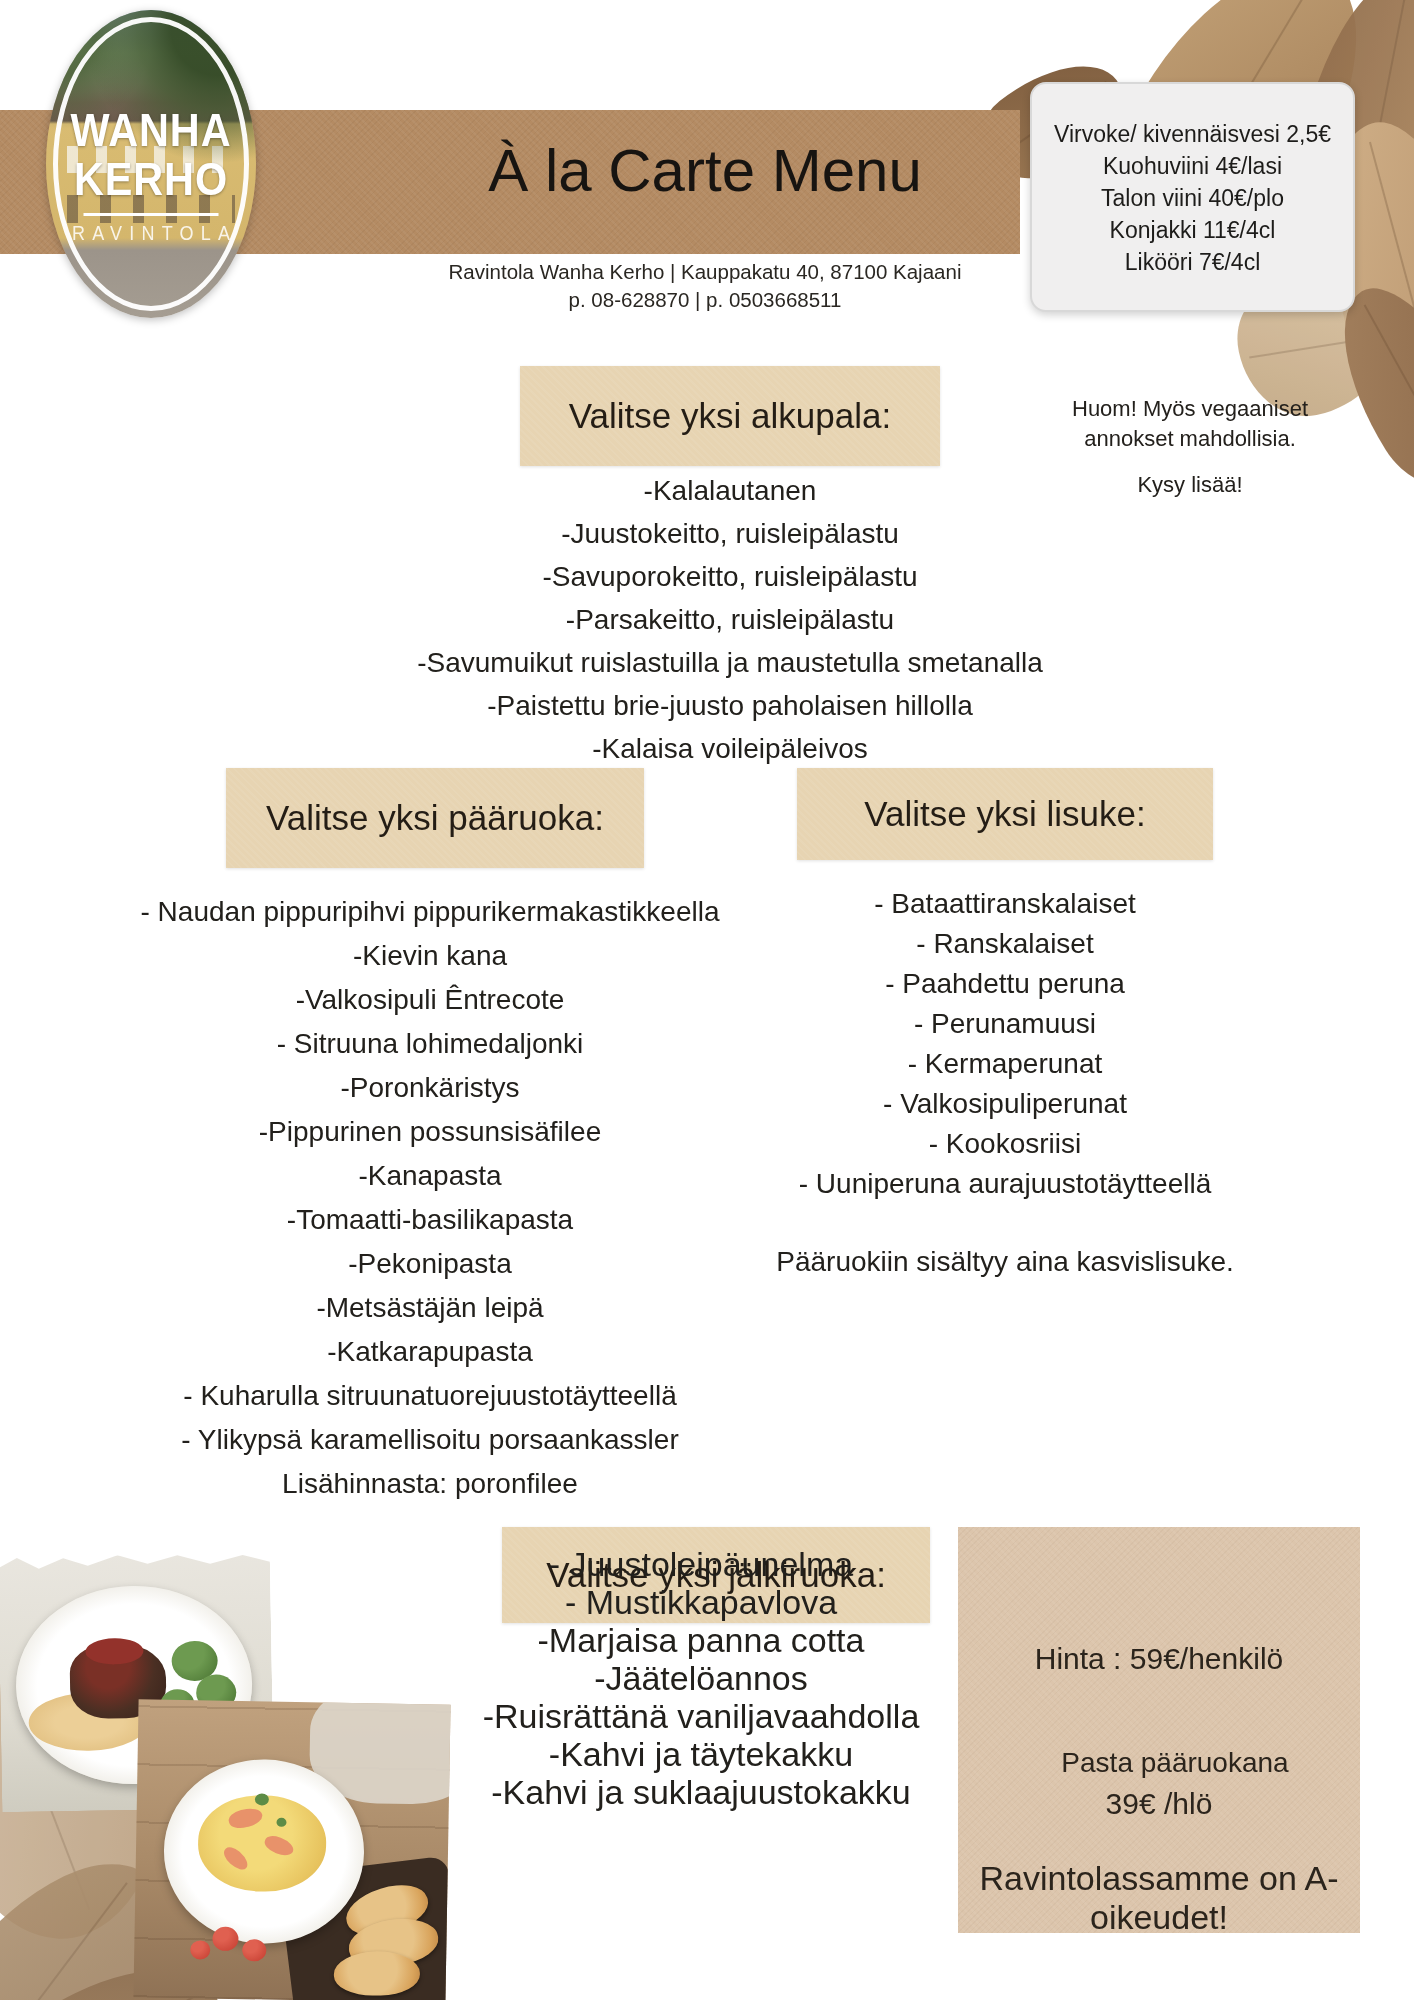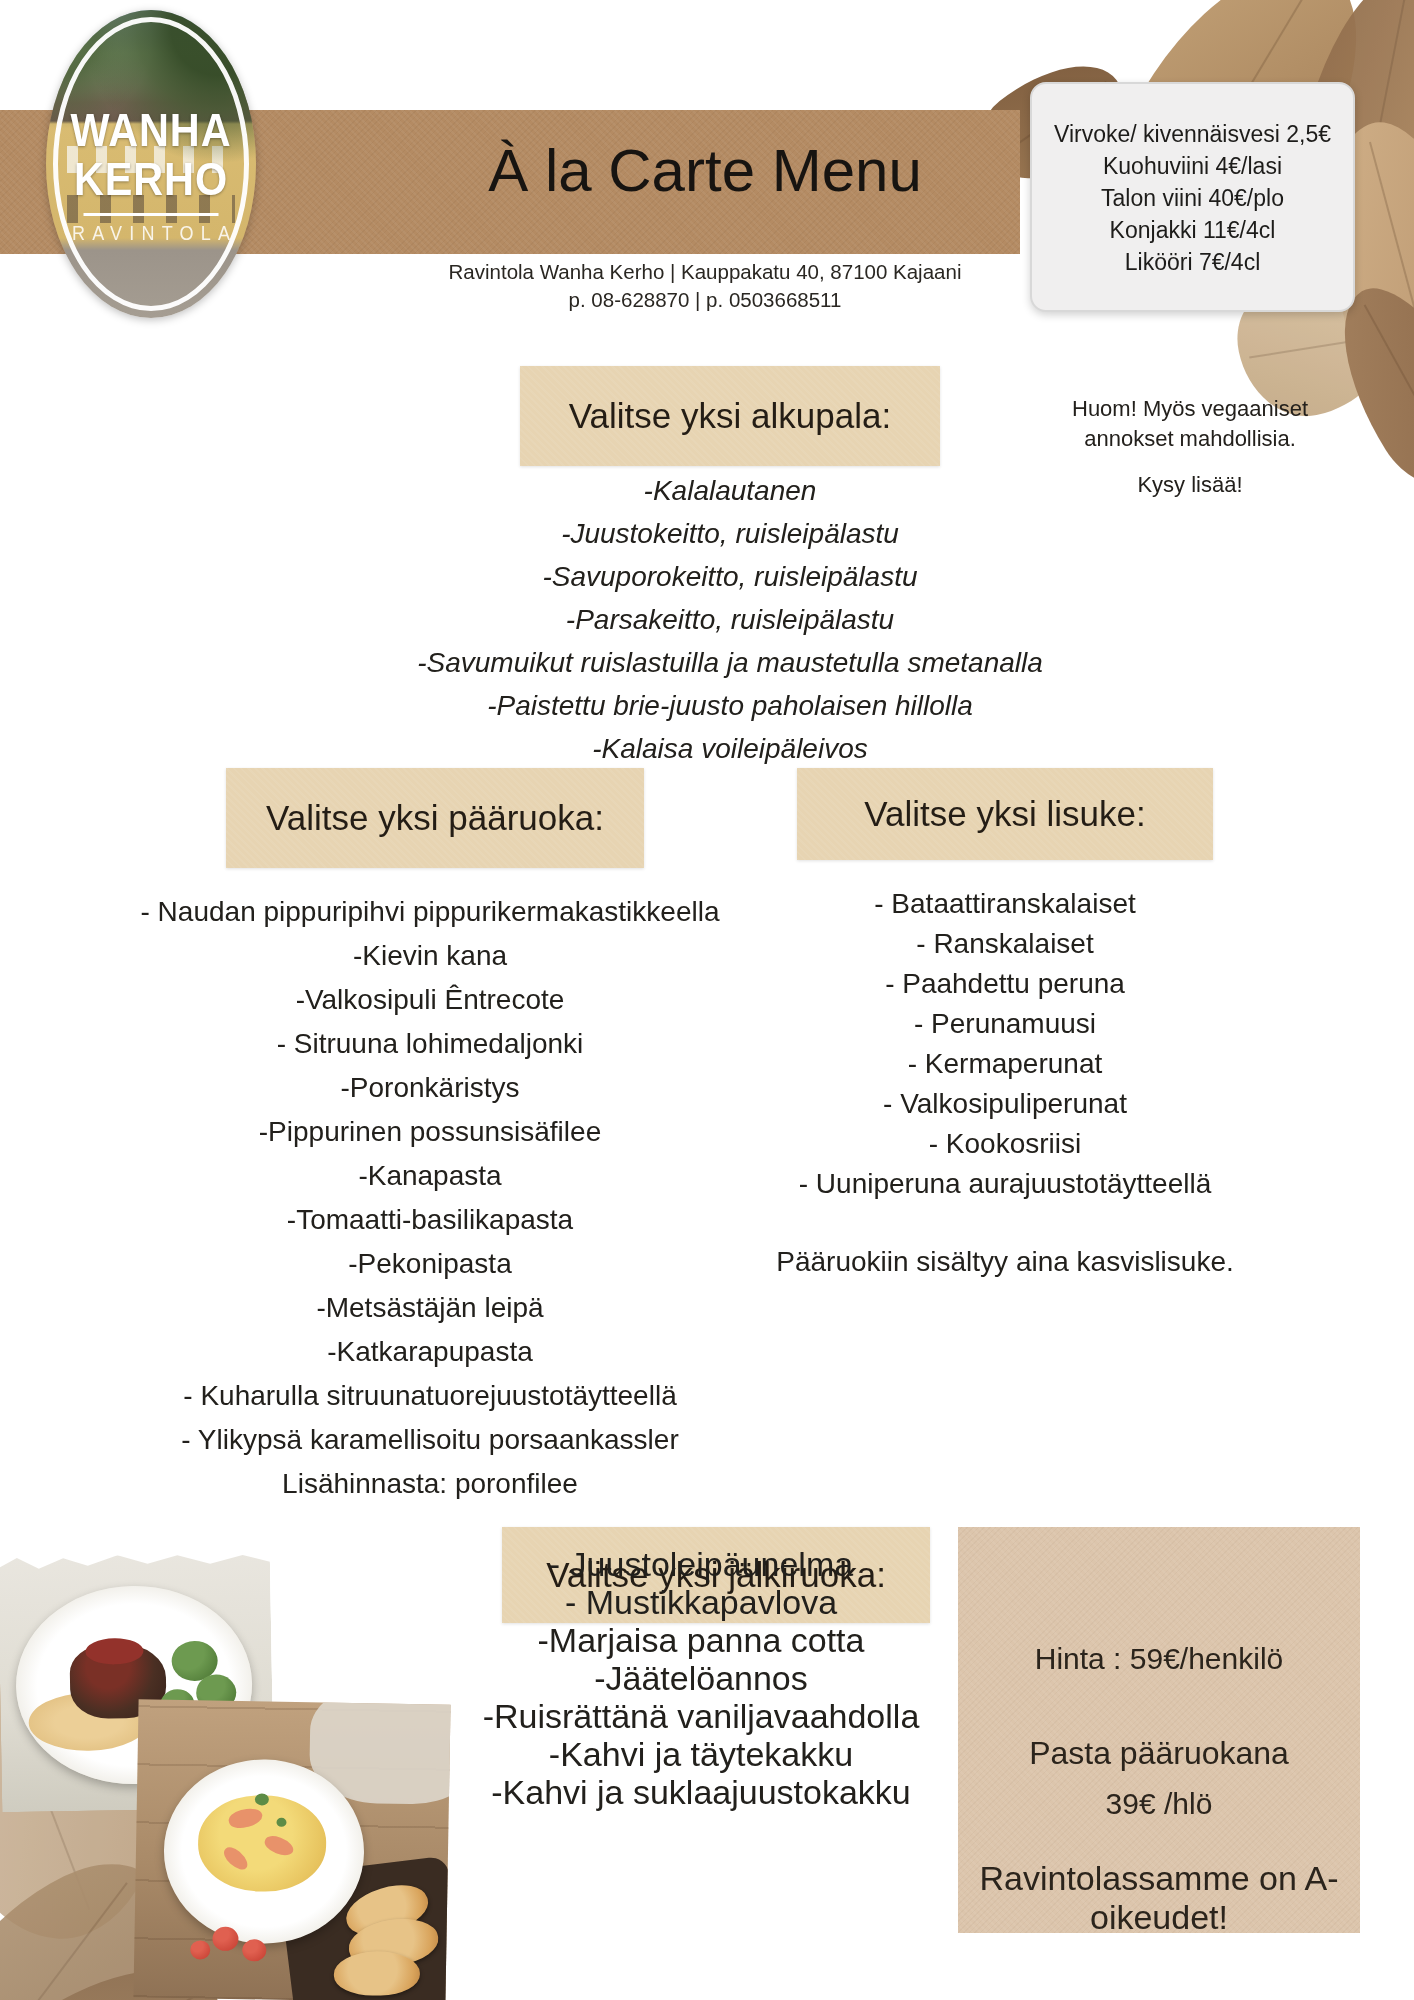--- a/index.html
+++ b/index.html
@@ -82,42 +82,42 @@
   }
   #hdr-alkupala   { left:520px; top:366px;  width:420px; height:100px; }
   #hdr-paaruoka   { left:226px; top:768px;  width:418px; height:100px;align-items:center; }
   #hdr-lisuke     { left:797px; top:768px;  width:416px; height:92px;  }
   #hdr-jalkiruoka { left:502px; top:1527px; width:428px; height:96px;  }
 
   
   .menu-list { position:absolute; margin:0; padding:0; list-style:none; text-align:center; z-index:2; }
   .menu-list li { white-space:nowrap; color:#22201c; }
   #list-alkupala   { left:390px; top:469px;  width:680px; font-size:28px; }
-  #list-alkupala li   { height:43px; line-height:43px;font-style:italic; }
+  #list-alkupala li   { height:43px; line-height:43px; }
   #list-paaruoka   { left:75px;  top:890px;  width:710px; font-size:28px; }
   #list-paaruoka li   { height:44px; line-height:44px; }
   #list-lisuke     { left:705px; top:884px;  width:600px; font-size:28px; }
   #list-lisuke li     { height:40px; line-height:40px; }
   #list-jalkiruoka { left:420px; top:1545px; width:562px; font-size:34px; }
   #list-jalkiruoka li { height:38px; line-height:38px; }
   .side-note { position:absolute; left:705px; top:1246px; width:600px; text-align:center;
     font-size:28px; color:#22201c; z-index:2; white-space:nowrap; }
 
   
   .price-card {
     position:absolute; left:958px; top:1527px; width:402px; height:406px;
     background-color:#dcc5ac;
     background-image:
       repeating-linear-gradient(45deg, rgba(255,255,255,.05) 0 2px, rgba(0,0,0,0) 2px 5px),
       repeating-linear-gradient(-45deg, rgba(80,50,20,.04) 0 1px, rgba(0,0,0,0) 1px 4px);
     z-index:2; text-align:center; color:#2b241c;
   }
   .price-card .pc-line { position:absolute; left:0; width:100%; }
   .pc-1 { top:115px; font-size:30px; }
-  .pc-2 { top:208px; font-size:32px; }
+  .pc-2 { top:220px; font-size:28px;margin-left:16px; }
   .pc-3 { top:260px; font-size:30px; }
   .pc-4 { top:332px; font-size:34px; }
 
   
   .photo { position:absolute; overflow:hidden; z-index:3; }
   #photo-steak {
     left:0; top:1552px; width:272px; height:258px; transform:rotate(-1deg);
     background:linear-gradient(#e9e6df 0%, #dfdcd2 60%, #cfccc0 100%);
     clip-path:polygon(0 14px, 7% 4px, 15% 15px, 24% 5px, 33% 13px, 44% 3px, 55% 12px, 66% 4px, 78% 13px, 90% 5px, 100% 12px, 100% 100%, 0 100%);
   }

